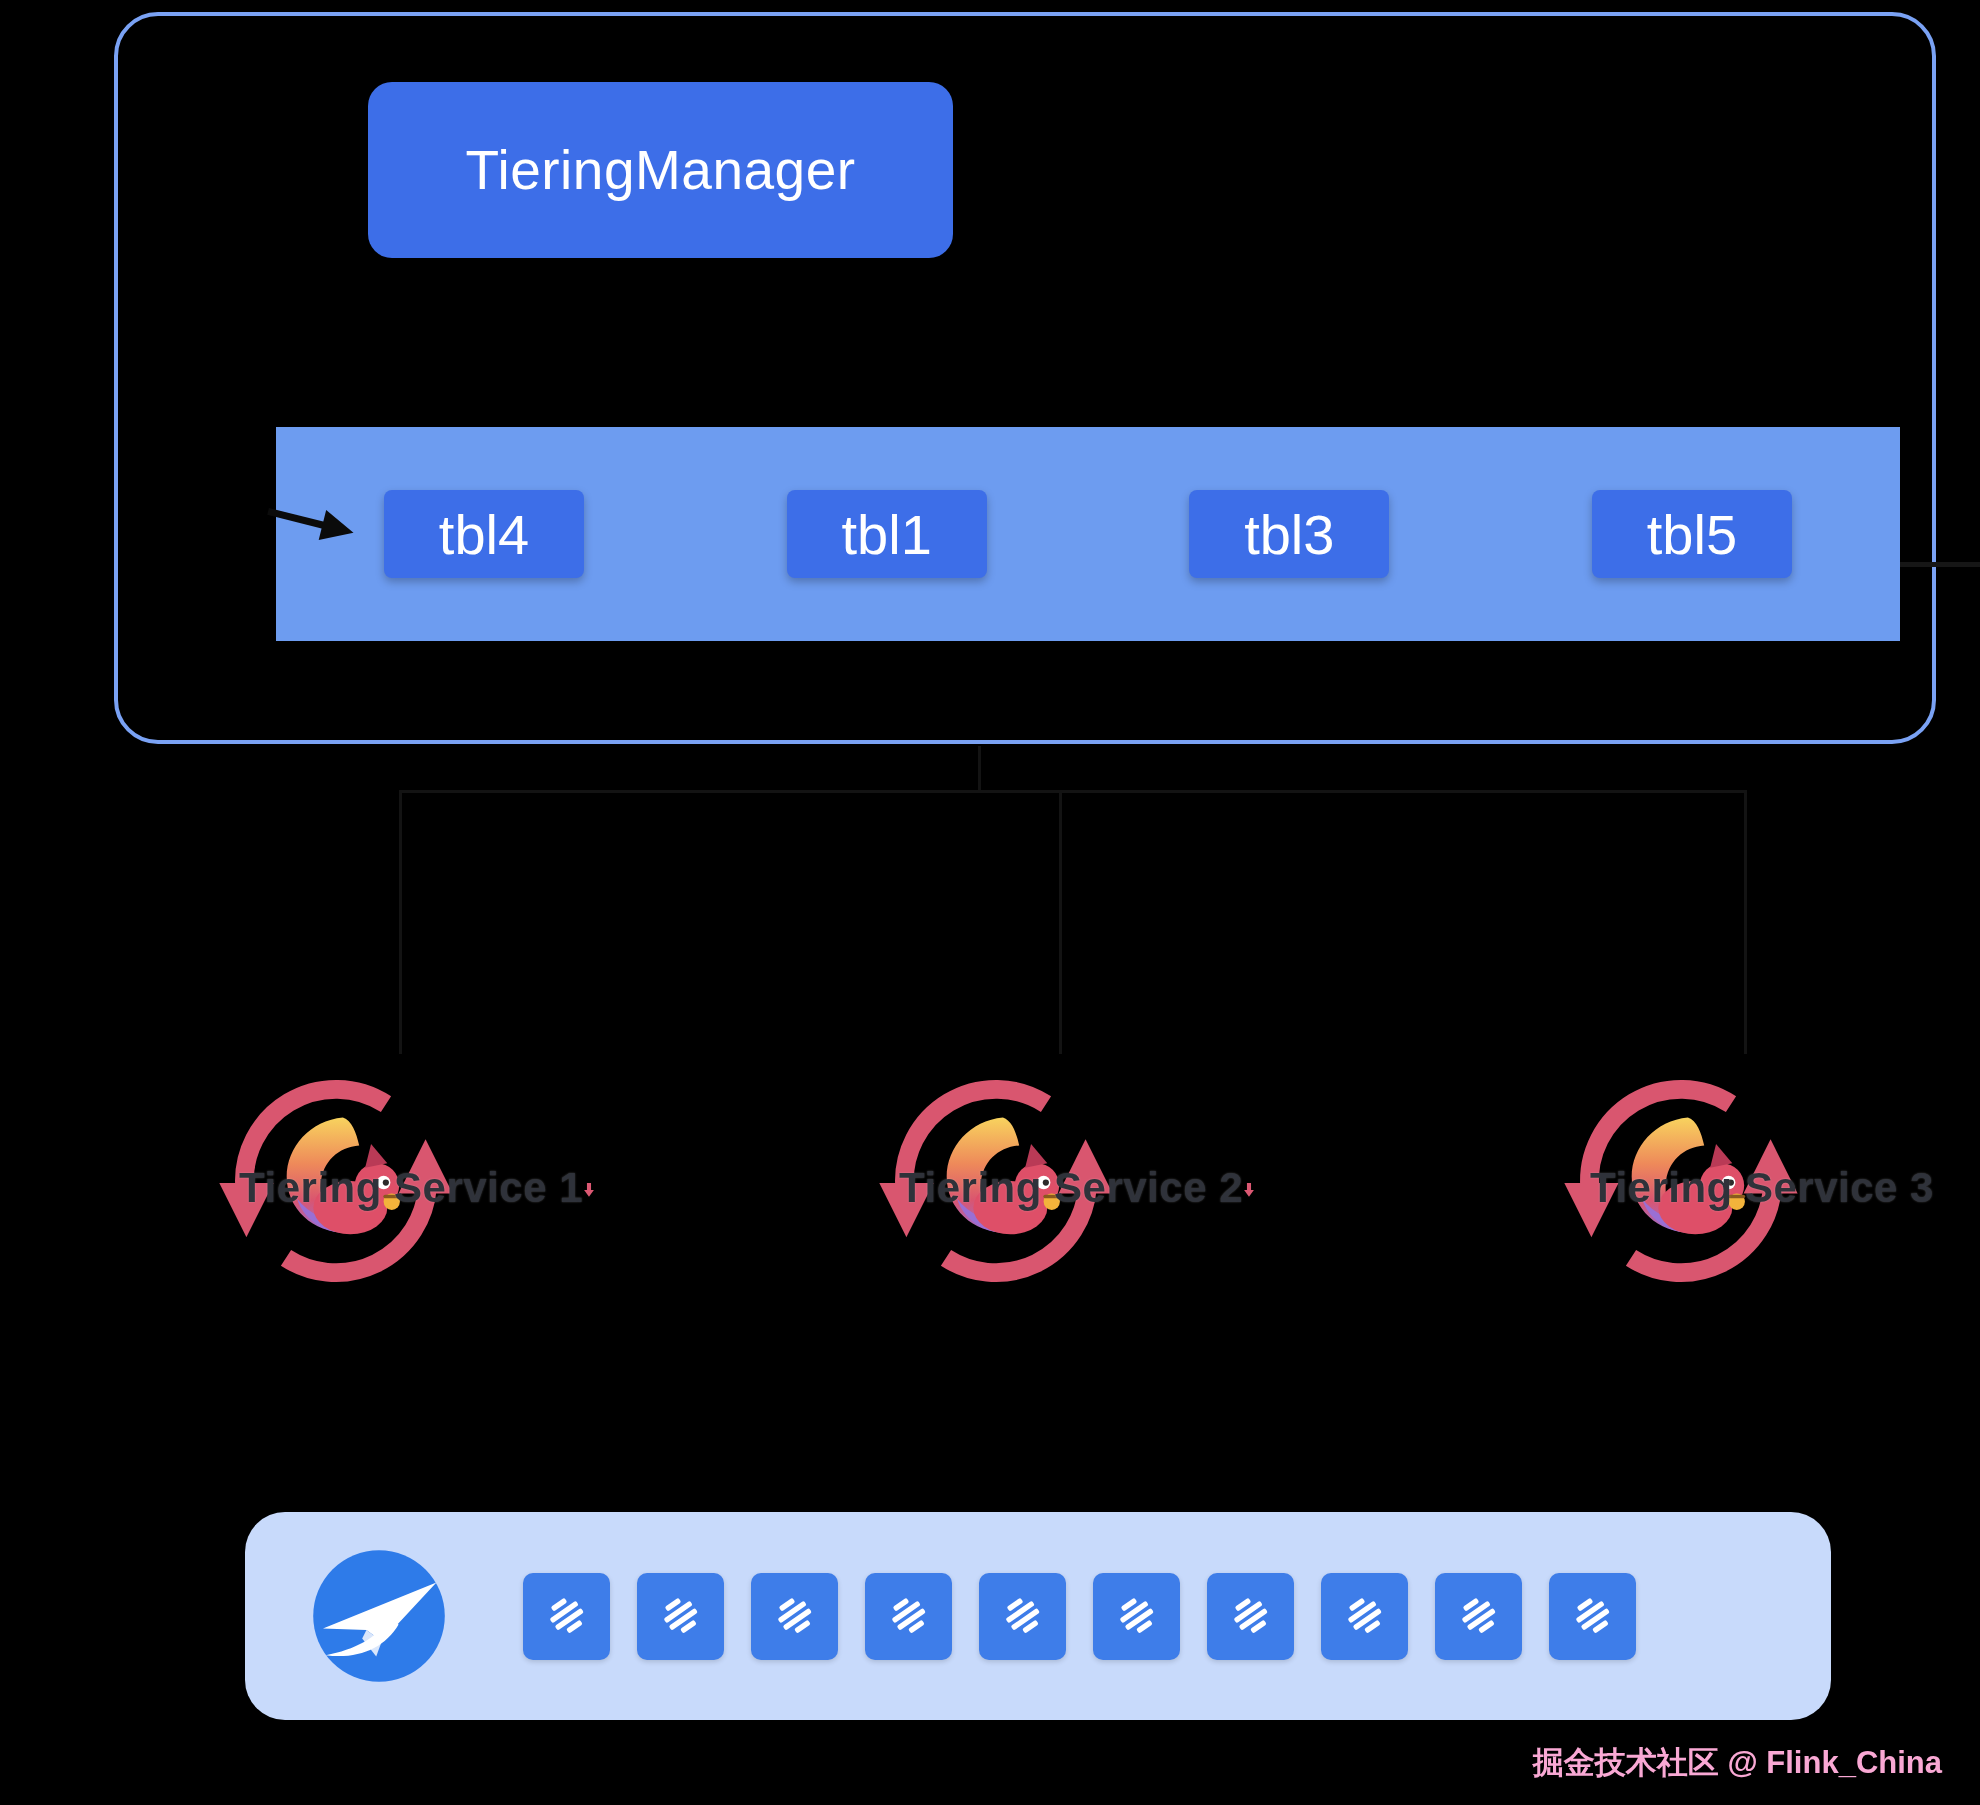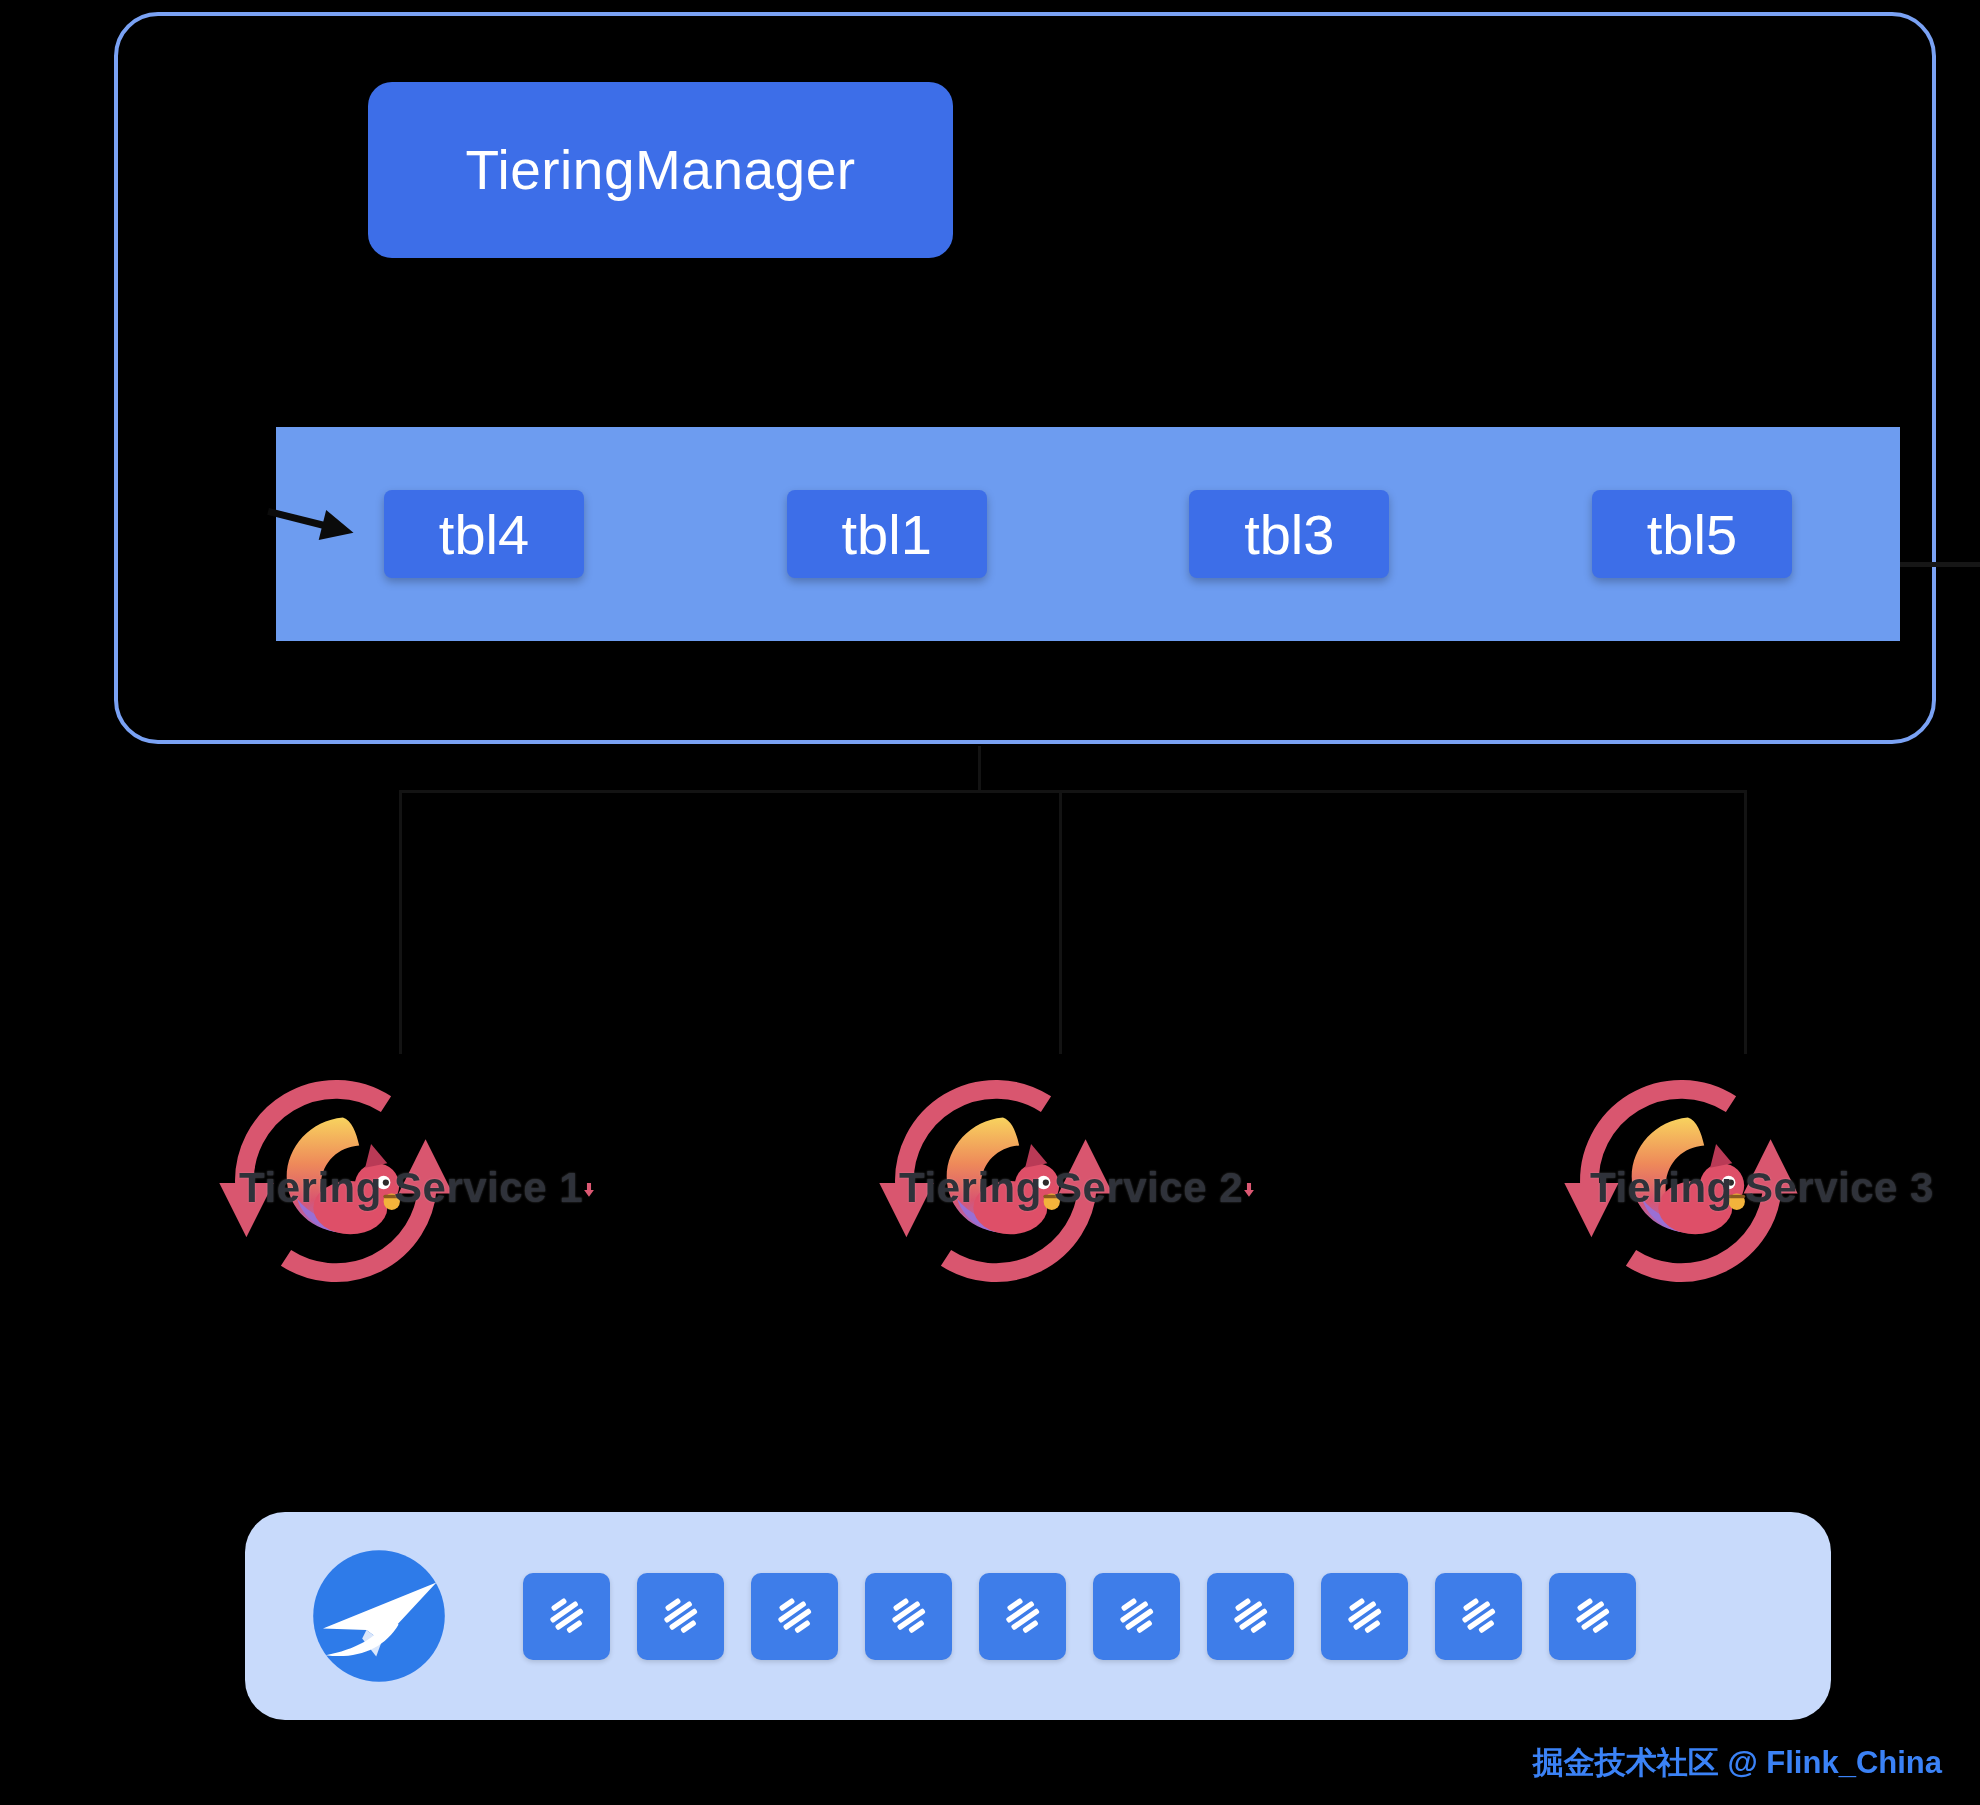--- a/index.html
+++ b/index.html
@@ -29,21 +29,21 @@
   .squirrel-svg{position:absolute;left:58px;top:54px;width:148px;height:148px;}
   .service-label{margin-top:14px;font-size:42px;font-weight:700;color:#2F323A;letter-spacing:.5px;filter:blur(.6px);text-shadow:0 0 2px rgba(255,255,255,.28);white-space:nowrap;}
   .down-arrow-svg{margin-top:18px;width:92px;height:112px;filter:drop-shadow(0 3px 4px rgba(0,0,0,.5));}
 
   .storage-bar{position:absolute;left:245px;top:1512px;width:1586px;height:208px;background:#C8DAFB;border-radius:40px;display:flex;align-items:center;padding-left:64px;box-sizing:border-box;}
   .fluss-svg{width:140px;height:140px;margin-right:74px;flex:none;}
   .bucket-list{display:flex;gap:27px;}
   .bucket{width:87px;height:87px;background:#3E7DE9;border-radius:10px;display:flex;align-items:center;justify-content:center;flex:none;box-shadow:0 2px 5px rgba(0,0,0,.15);}
   .bucket svg{width:64px;height:64px;}
 
-  .watermark{position:absolute;top:1742px;right:38px;color:#3b82f6;font-size:31px;font-weight:700;text-shadow:2px 2px 3px rgba(0,0,0,.9);}
+  .watermark{position:absolute;top:1742px;right:38px;color:#f9a8d4;font-size:31px;font-weight:700;text-shadow:2px 2px 3px rgba(0,0,0,.9);}
 </style>
 </head>
 <body>
 
 <svg width="0" height="0" style="position:absolute" aria-hidden="true">
   <defs>
     <linearGradient id="tailGrad" x1="0" y1="0" x2="0" y2="1">
       <stop offset="0" stop-color="#F8D35E"></stop>
       <stop offset="0.4" stop-color="#EE8A5A"></stop>
       <stop offset="0.72" stop-color="#D95570"></stop>

